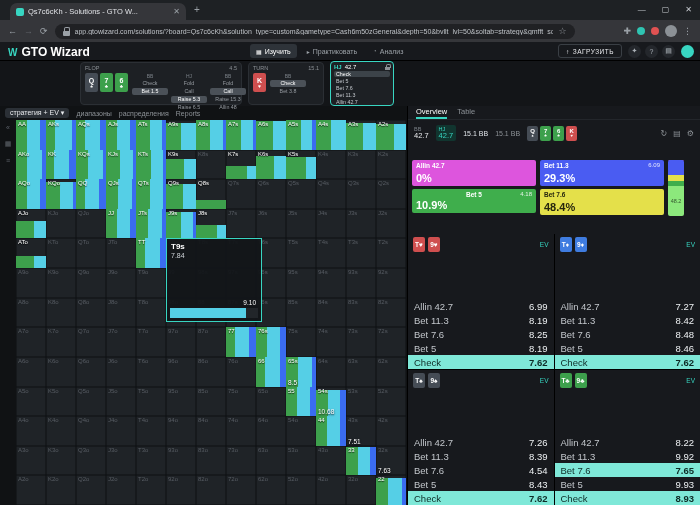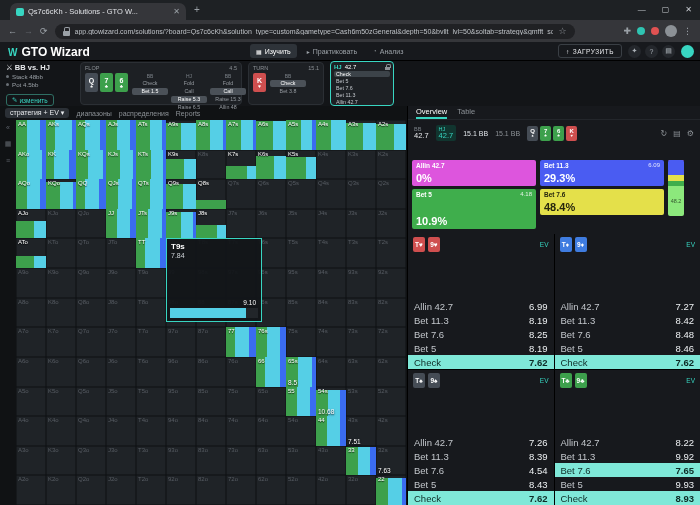--- a/index.html
+++ b/index.html
@@ -184,29 +184,20 @@
     <span id="hdr-icons" style="display:flex;gap:4px">
         <span class="hicon">✦</span>
         <span class="hicon">?</span>
         <span class="hicon">▤</span>
       </span>
     <span id="user-avatar"></span>
   </div>
 </div>
 
 <div id="gamebar">
-  <div id="vsblock">
-    <div id="vs-title"><span>⚔</span> <span>BB vs. HJ</span></div>
-    <div class="vs-line">Stack 48bb</div>
-    <div class="vs-line">Pot 4.5bb</div>
-    <span id="edit-btn">
-        <span>✎</span>
-        <span>изменить</span>
-      </span>
-  </div>
   <div class="street" id="flop-panel" style="left:80px;width:162px;height:43px">
     <div class="st-head">
         <span>FLOP</span>
         <span>4.5</span>
       </div>
     <div class="st-body">
         <div class="cards" id="flop-cards">
           <div class="pcard" style="width: 13px; height: 19px; background: rgb(69, 76, 85);">
             <span class="rk" style="font-size: 7px;">Q</span>
             <span style="font-size: 5px;">♠</span>
@@ -1068,21 +1059,21 @@
       <div class="tile" style="left: 4px; top: 54px; width: 124px; height: 26px; background: rgb(221, 85, 221);">
         <div class="tname" style="color: rgb(255, 255, 255);">Allin 42.7</div>
         <div class="tev" style="color: rgb(255, 255, 255);"></div>
         <div class="tfreq" style="color: rgb(255, 255, 255);">0%</div>
       </div>
       <div class="tile" style="left: 132px; top: 54px; width: 124px; height: 26px; background: rgb(74, 92, 242);">
         <div class="tname" style="color: rgb(255, 255, 255);">Bet 11.3</div>
         <div class="tev" style="color: rgb(255, 255, 255);">6.09</div>
         <div class="tfreq" style="color: rgb(255, 255, 255);">29.3%</div>
       </div>
-      <div class="tile" style="left: 4px; top: 83px; width: 124px; height: 40px; background: rgb(63, 174, 76);">
+      <div class="tile" style="left: 4px; top: 83px; width: 124px; height: 24px; background: rgb(63, 174, 76); text-align: center;">
         <div class="tname" style="color: rgb(255, 255, 255);">Bet 5</div>
         <div class="tev" style="color: rgb(255, 255, 255);">4.18</div>
         <div class="tfreq" style="color: rgb(255, 255, 255);">10.9%</div>
       </div>
       <div class="tile" style="left: 132px; top: 83px; width: 124px; height: 26px; background: rgb(228, 224, 74);">
         <div class="tname" style="color: rgb(38, 38, 14);">Bet 7.6</div>
         <div class="tev" style="color: rgb(38, 38, 14);"></div>
         <div class="tfreq" style="color: rgb(38, 38, 14);">48.4%</div>
       </div>
     </div>

